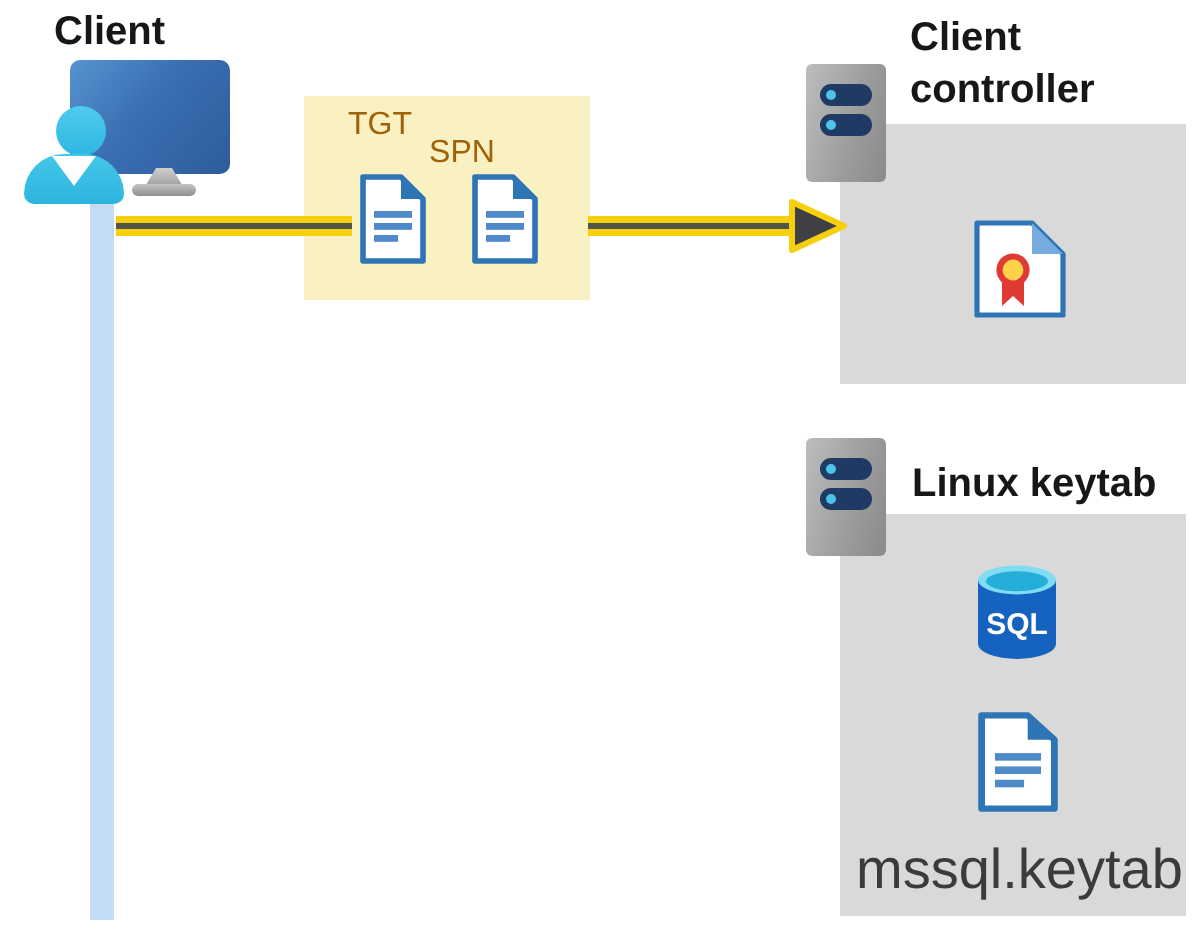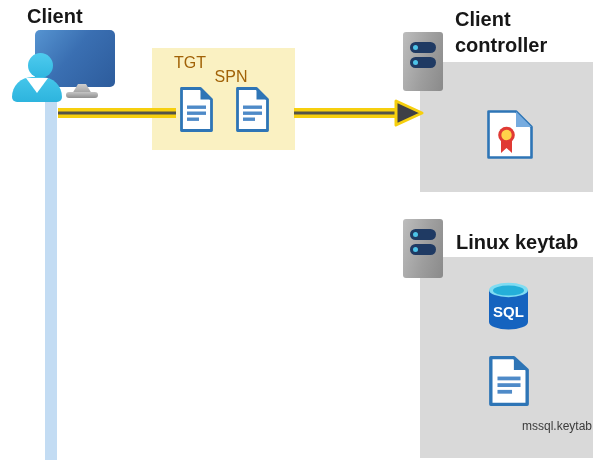--- a/index.html
+++ b/index.html
@@ -2,21 +2,21 @@
 <html><head>
 <meta charset="utf-8">
 <style>
   html,body{margin:0;padding:0;background:#fff;font-family:"Liberation Sans",sans-serif;}
   #stage{position:relative;width:600px;height:468px;background:#fff;overflow:hidden;}
   .abs{position:absolute;}
   .z1{z-index:1}.z2{z-index:2}.z3{z-index:3}.z4{z-index:4}
 
   .node-title{font-weight:bold;font-size:20px;line-height:26px;color:#171717;}
   .token-label{font-size:16px;color:#a16207;text-align:center;}
-  .file-label{font-size:12px;color:#3b3b3b;text-align:right;}
+  .file-label{font-size:28px;color:#3b3b3b;text-align:left;}
 
   
   .timeline{left:45px;top:86px;width:12px;height:374px;background:#c3dcf3;}
   .monitor{left:35px;top:30px;width:80px;height:57px;border-radius:5px;
            background:linear-gradient(130deg,#5694d1 0%,#3a6fb2 45%,#2d5c9c 100%);}
   .stand-neck{left:72px;top:84px;width:20px;height:10px;
               background:linear-gradient(180deg,#cfcfcf,#9a9a9a);
               clip-path:polygon(30% 0,70% 0,100% 100%,0 100%);}
   .stand-base{left:66px;top:92px;width:32px;height:6px;border-radius:3px;
               background:linear-gradient(180deg,#c4c4c4,#8f8f8f);}

